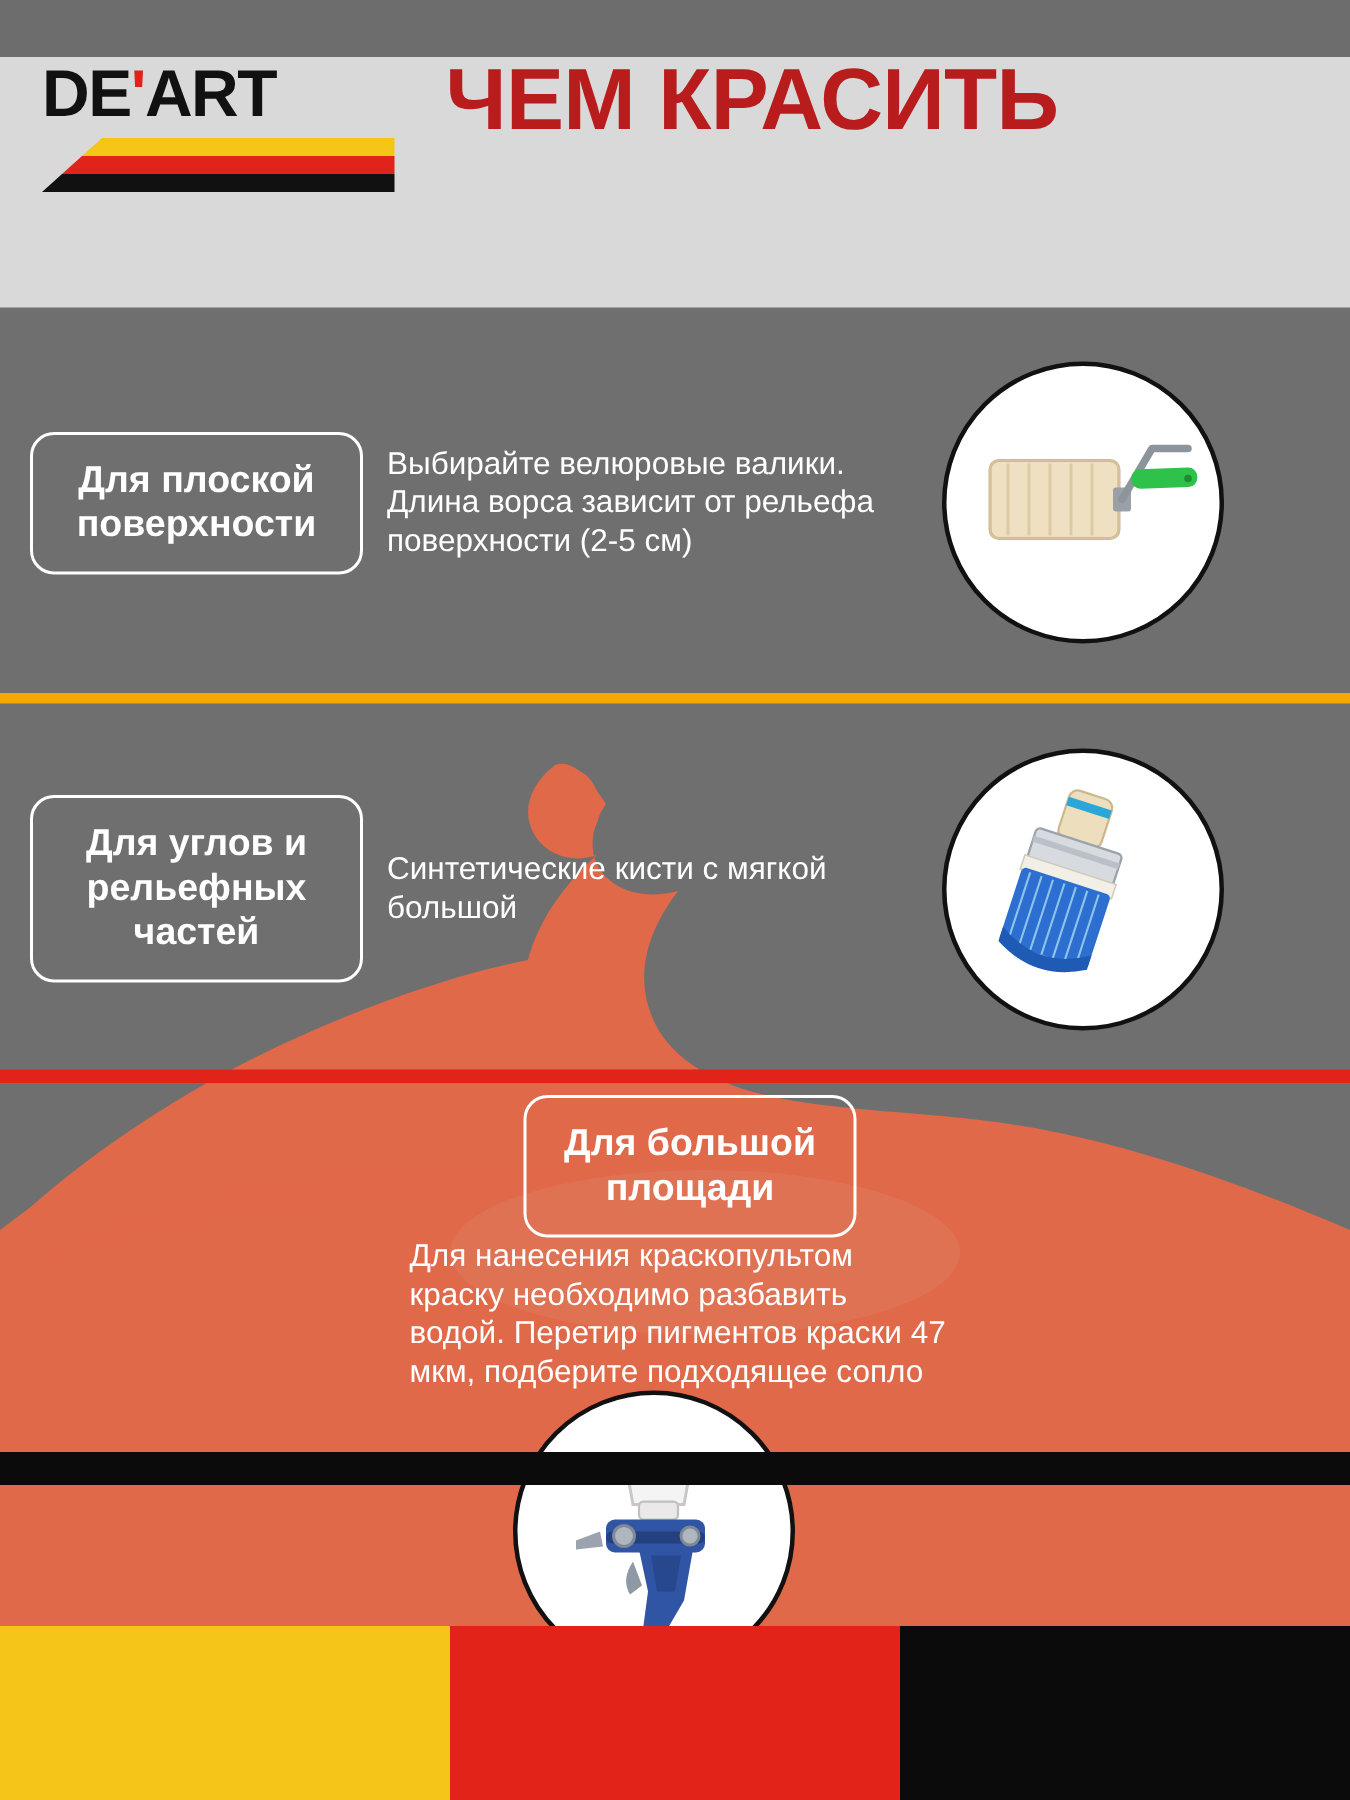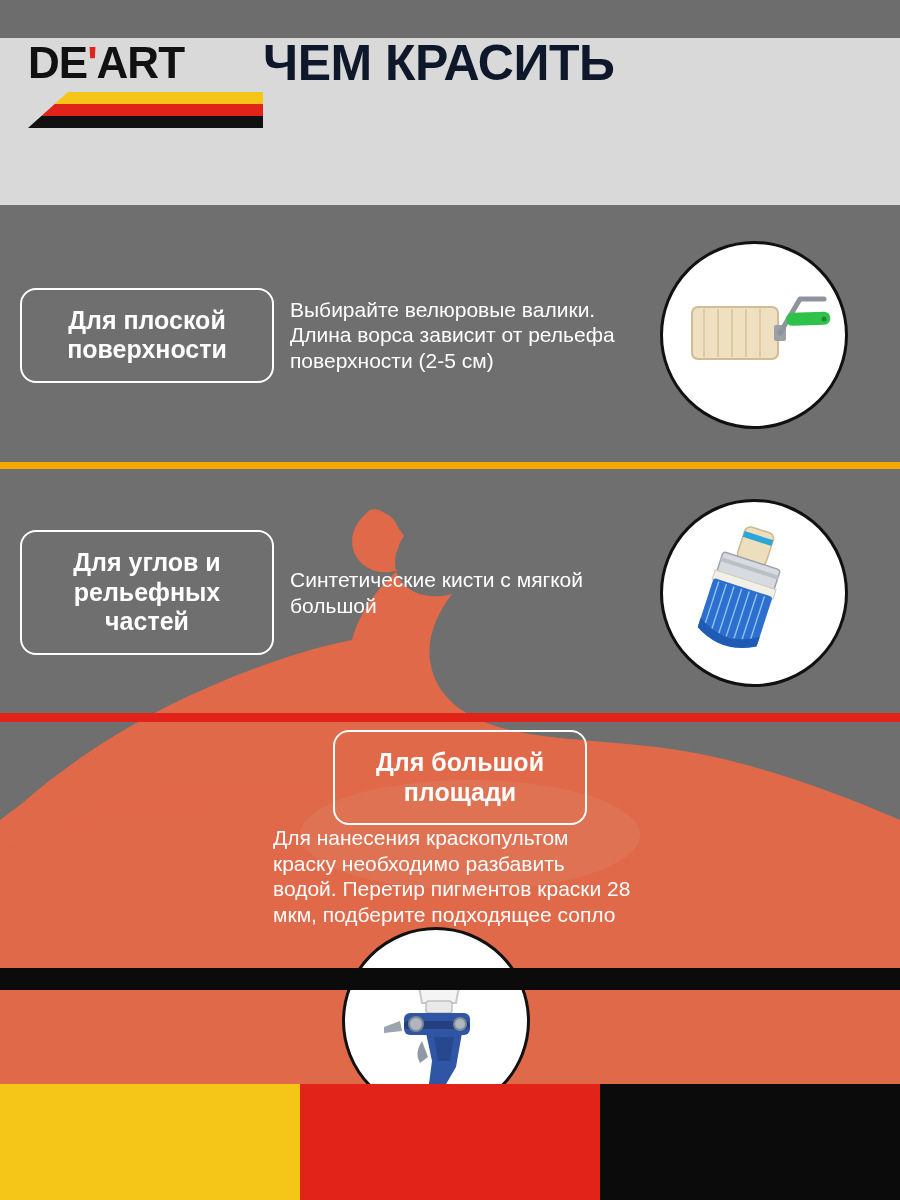--- a/index.html
+++ b/index.html
@@ -71,23 +71,24 @@
   .logo-stripes .s2 { top: 12px; background: #e2231a; }
   .logo-stripes .s3 { top: 24px; background: #111; }
   .logo-stripes .cut {
     position: absolute;
     left: 0; top: 0;
     width: 0; height: 0;
     border-left: 40px solid #d9d9d9;
     border-bottom: 36px solid transparent;
   }
   .header-title {
-    font-size: 50px;
+    font-size: 58px;
     font-weight: bold;
-    color: #0f172a;
+    color: #b91c1c;
+    margin-left: 34px;
     letter-spacing: -0.5px;
     line-height: 1;
     white-space: nowrap;
   }
 
   
   .splash {
     position: absolute;
     left: 0;
     top: 490px;
@@ -103,21 +104,21 @@
     width: 900px;
     display: flex;
     align-items: center;
   }
   .row-1 { top: 215px; height: 240px; }
   .row-2 { top: 480px; height: 225px; }
   .row-3 { top: 730px; height: 235px; flex-direction: column; }
 
   .pill {
     flex: none;
-    width: 254px;
+    width: 222px;
     margin-left: 20px;
     border: 2px solid #ffffff;
     border-radius: 16px;
     padding: 16px 8px;
     box-sizing: border-box;
     color: #ffffff;
     font-size: 25px;
     font-weight: bold;
     text-align: center;
     line-height: 1.18;
@@ -257,21 +258,21 @@
           <path d="M37 120 Q68 140 99 120 L99 130 Q68 148 37 130 Z" fill="#1f5bb5"></path>
         </g>
       </svg>
     </div>
   </div>
 
   <div class="sep sep-red"></div>
 
   <div class="row row-3">
     <div class="pill">Для большой площади</div>
-    <div class="desc">Для нанесения краскопультом краску необходимо разбавить водой. Перетир пигментов краски 28 мкм, подберите подходящее сопло</div>
+    <div class="desc">Для нанесения краскопультом краску необходимо разбавить водой. Перетир пигментов краски 47 мкм, подберите подходящее сопло</div>
     <div class="circle">
       <svg width="160" height="160" viewBox="0 0 160 160">
         <path d="M62 40 L104 40 L100 62 L66 62 Z" fill="#f4f4f4" stroke="#c8c8c8" stroke-width="2"></path>
         <rect x="74" y="30" width="18" height="12" rx="3" fill="#ffffff" stroke="#c8c8c8" stroke-width="2"></rect>
         <rect x="70" y="60" width="26" height="12" rx="3" fill="#e9e9e9" stroke="#c0c0c0" stroke-width="1.5"></rect>
         <rect x="48" y="72" width="66" height="22" rx="6" fill="#2f55a4"></rect>
         <rect x="48" y="80" width="66" height="8" rx="4" fill="#24407f"></rect>
         <circle cx="60" cy="83" r="7" fill="#aeb6c0" stroke="#7e8897" stroke-width="2"></circle>
         <circle cx="104" cy="83" r="6" fill="#aeb6c0" stroke="#7e8897" stroke-width="2"></circle>
         <path d="M44 80 L28 86 L28 92 L46 90 Z" fill="#9aa3ae"></path>

